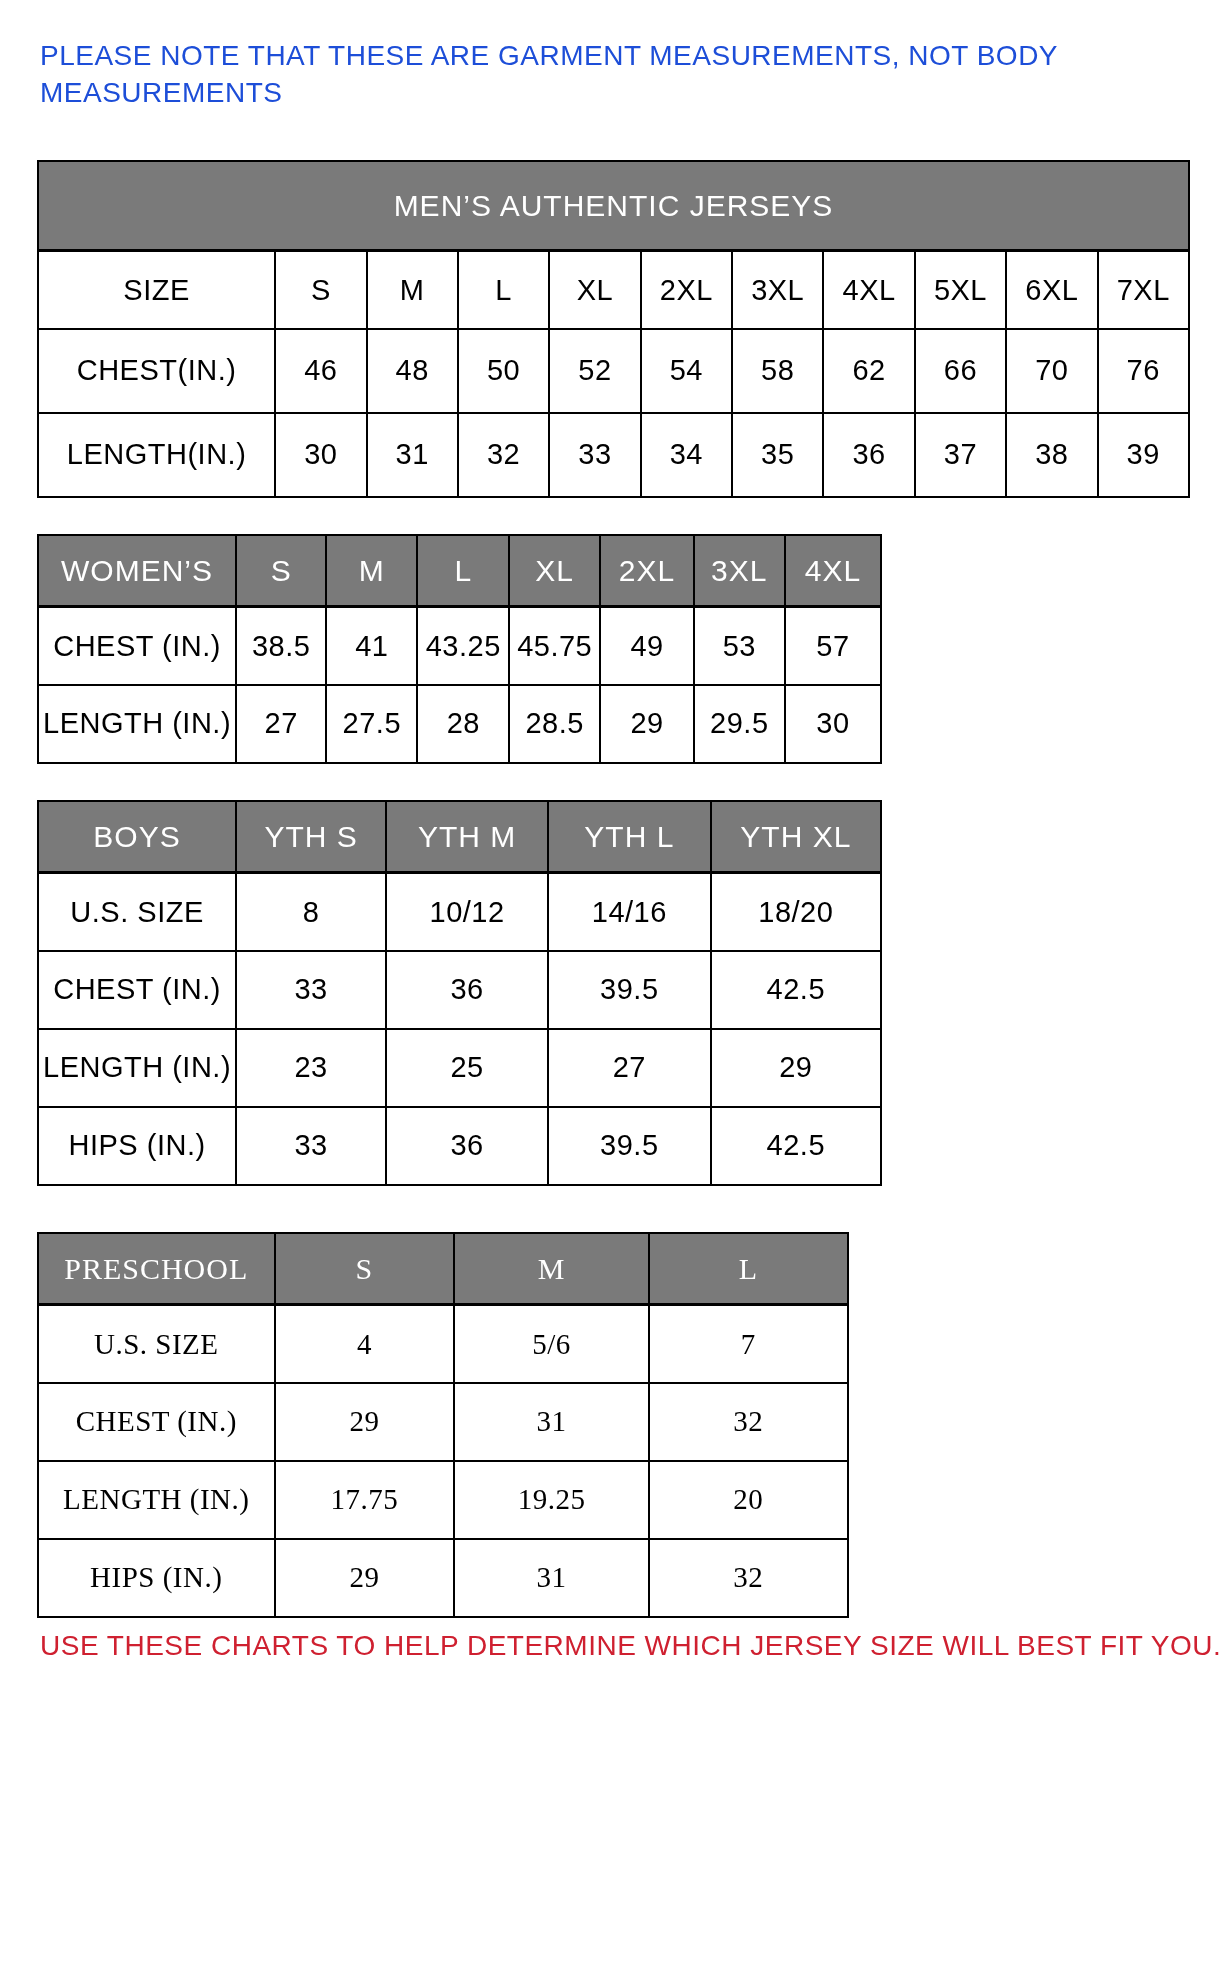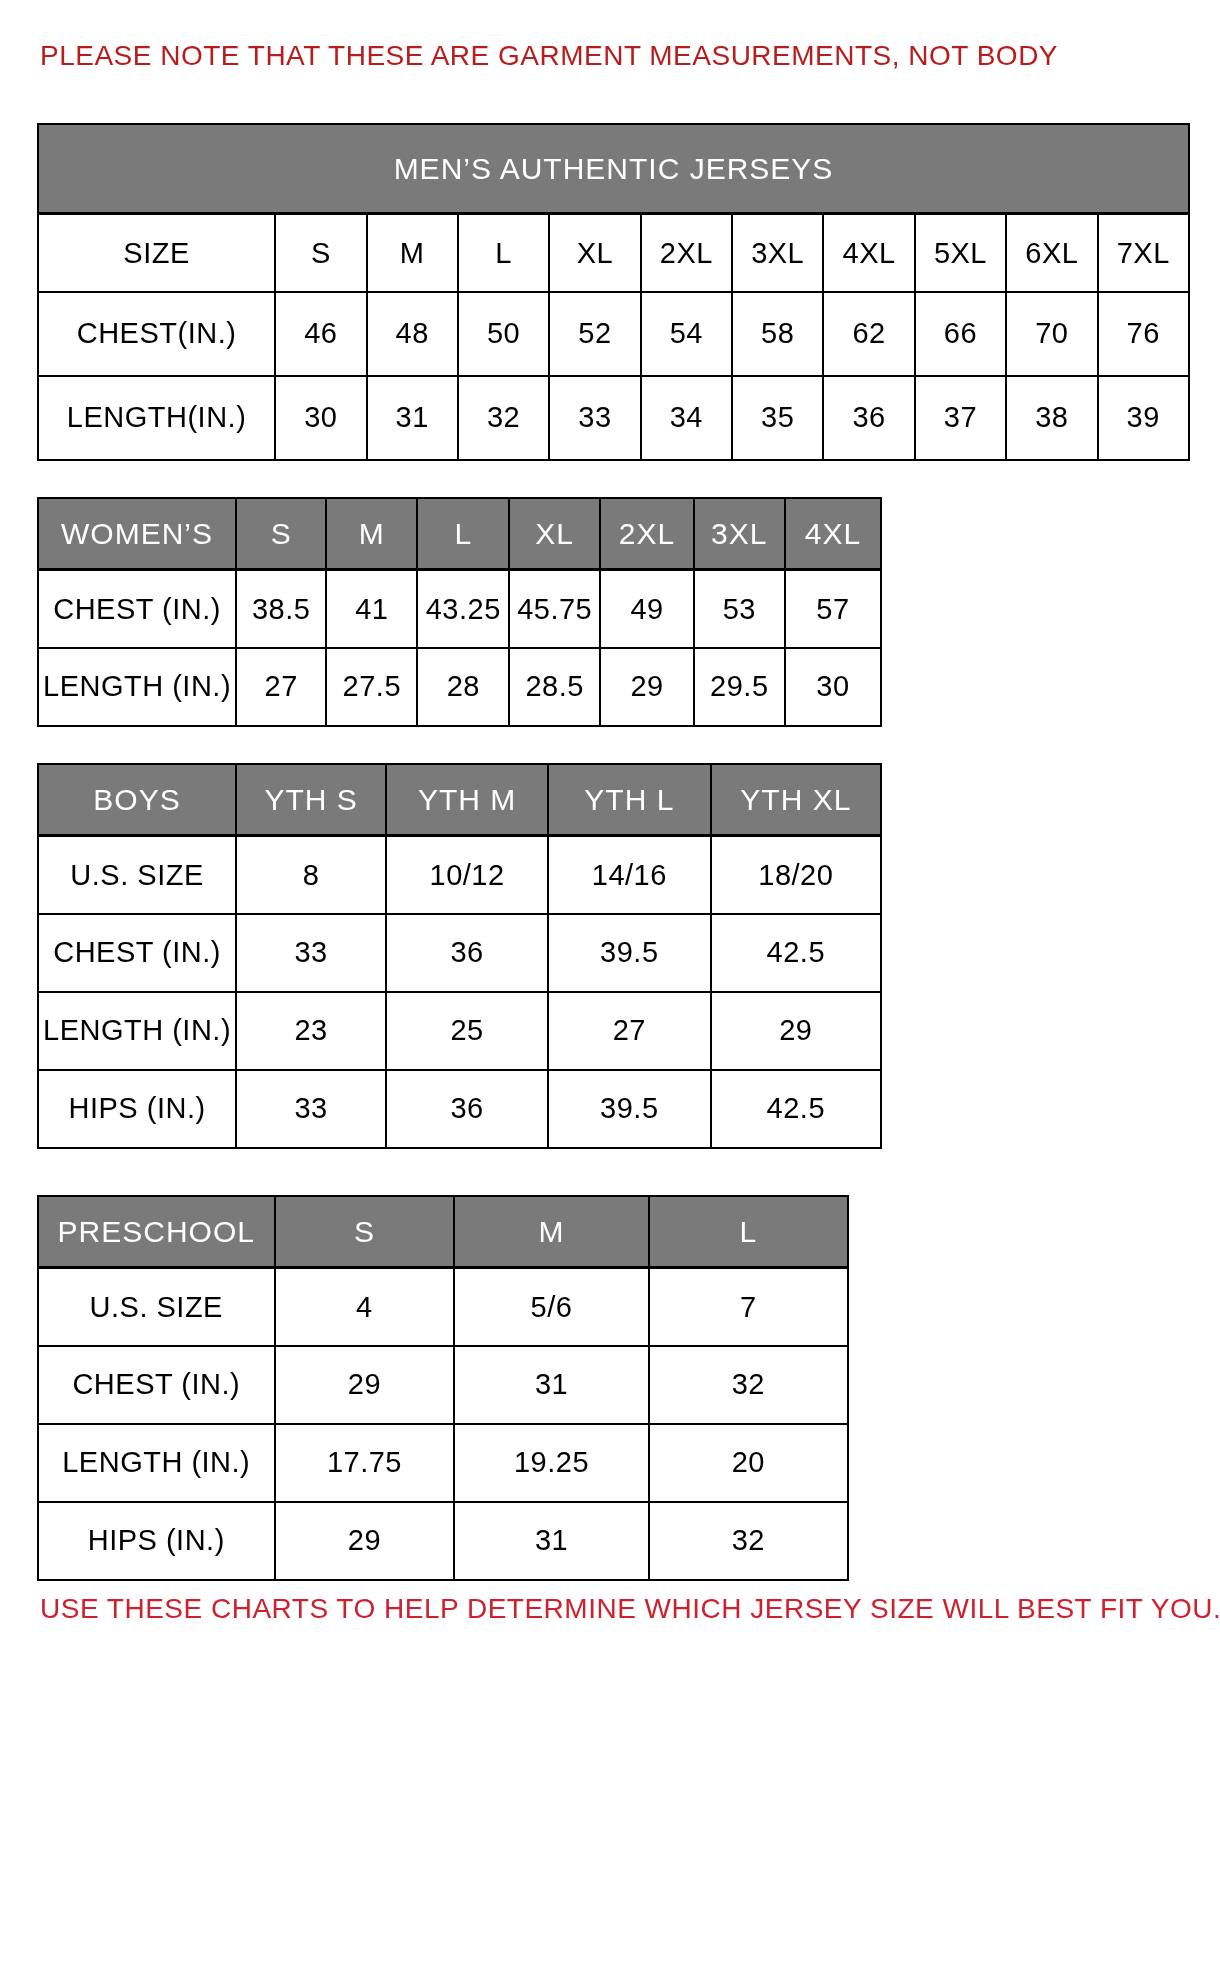--- a/index.html
+++ b/index.html
@@ -23,21 +23,21 @@
     transform:scaleX(0.68);
     transform-origin:0 50%;
     color:#0b0b0b;
   }
   .note {
     margin-top:14px;
     width:1150px;
     font-size:28px;
     letter-spacing:0.5px;
     line-height:1.32;
-    color:#b91c1c;
+    color:#1d4ed8;
   }
   .note span { display:block; }
 
   
   table.size-table {
     border-collapse:collapse;
     table-layout:fixed;
     margin-left:-3px; 
   }
   table.size-table td, table.size-table th {
@@ -64,40 +64,41 @@
   .mens td.merged-title { height:90px; }
   .mens tr.cols td { height:78px; }
   .mens tbody td { height:84px; }
 
   
   .womens, .boys { width:845px; margin-top:36px; }
   .womens th.gray, .boys th.gray { height:72px; }
   .womens tbody td, .boys tbody td { height:78px; }
 
   
-  .preschool { width:812px; margin-top:46px; }
+  .preschool { width:812px; margin-top:46px;font-family:Liberation Serif, serif; }
   .preschool th.gray { height:72px; }
   .preschool tbody td { height:78px; }
 
   .footer {
     margin-top:12px;
     font-size:28px;
     letter-spacing:0.5px;
     color:#cf2030;
     white-space:nowrap;
   }
 </style>
 </head>
 <body>
 
 <div class="page">
 
 
   <div class="note">
     <span>PLEASE NOTE THAT THESE ARE GARMENT MEASUREMENTS, NOT BODY</span>
+    <span>MEASUREMENTS</span>
   </div>
 
   <table class="size-table mens">
     <colgroup>
       <col style="width:20.6%">
         <col style="width:7.94%">
         <col style="width:7.94%">
         <col style="width:7.94%">
         <col style="width:7.94%">
         <col style="width:7.94%">

